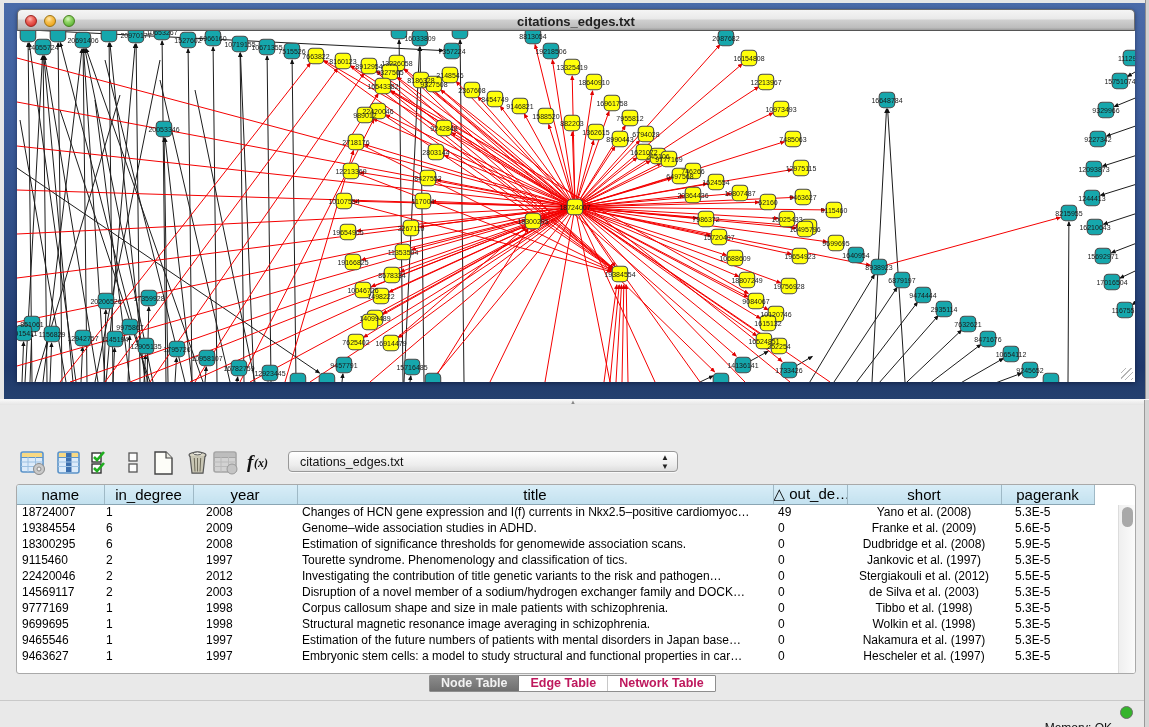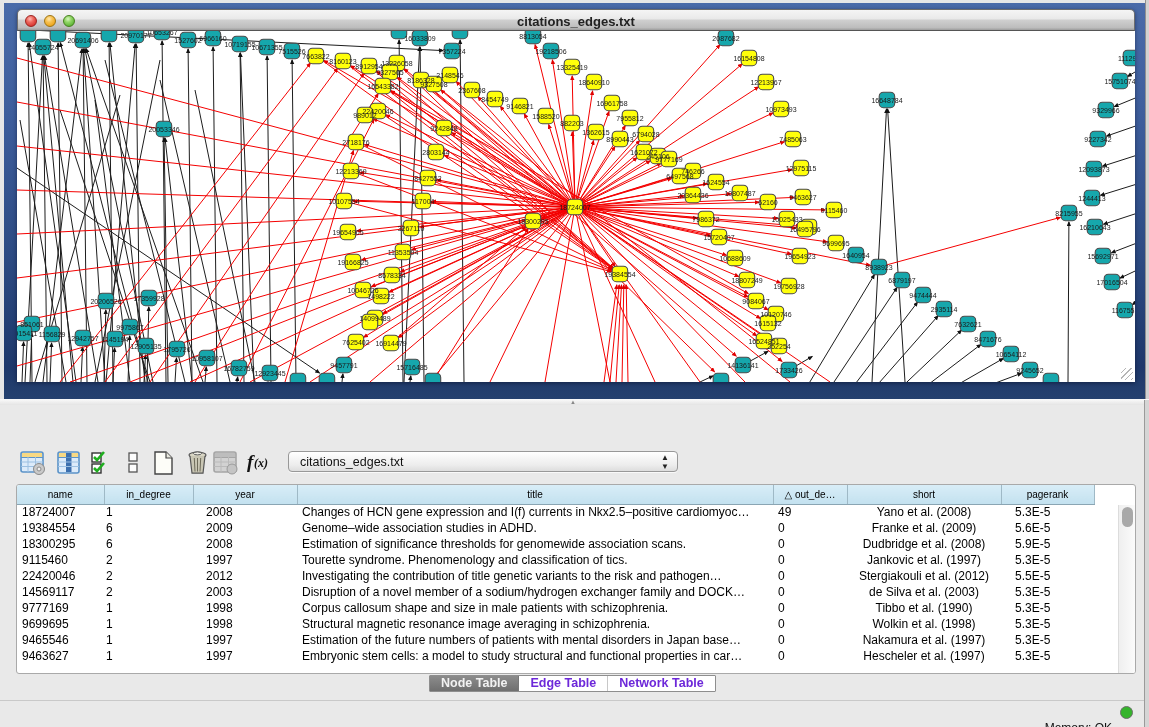--- a/index.html
+++ b/index.html
@@ -35,33 +35,33 @@
 .ic{position:absolute;top:20px}
 #combo{position:absolute;left:288px;top:21px;width:390px;height:21px;border:1px solid #989898;border-radius:4px;
  background:linear-gradient(#ffffff,#ececec 70%,#dddddd);box-shadow:0 1px 0 rgba(255,255,255,.7)}
 #combo .txt{position:absolute;left:11px;top:3px;font-size:12.5px;color:#111}
 #combo .arr{position:absolute;right:8px;top:1px;font-size:8px;color:#222;line-height:9px}
 
 #tablebox{position:absolute;left:16px;top:79px;width:1120px;height:190px;background:#fff;
  border:1px solid #a9a9a9;border-radius:3px;overflow:hidden}
 table{border-collapse:collapse;table-layout:fixed;width:1074px;font-size:12px}
 th{height:19px;background:linear-gradient(#d8edf7,#c3e1ef);border-right:1px solid #9fb9c6;border-bottom:1px solid #8aa5b3;
- font-weight:400;font-size:10px;color:#000;padding:0;overflow:hidden;white-space:nowrap}
+ font-weight:400;font-size:15px;color:#000;padding:0;overflow:hidden;white-space:nowrap}
 td{height:16px;padding:0 0 0 5px;font-size:12px;color:#000;overflow:hidden;white-space:nowrap}
 .c1{width:87px}.c2{width:89px}.c3{width:104px}.c4{width:476px}.c5{width:74px}.c6{width:154px}.c7{width:93px}
 td.c2{padding-left:2px}
 td.c3{text-align:left;padding-left:13px}
 td.c5{padding-left:5px}
 td.c6{text-align:center;padding-left:0}
 td.c7{text-align:left;padding-left:14px}
 #vsb{position:absolute;right:0;top:20px;width:17px;height:169px;background:linear-gradient(90deg,#efefef,#fbfbfb);border-left:1px solid #dcdcdc}
 #vsb .thumb{position:absolute;left:2.5px;top:2px;width:11px;height:20px;border-radius:6px;background:#a9a9a9}
 
 #tabs{position:absolute;left:429px;top:270px;height:17px;display:flex;border:1px solid #8e8e8e;border-radius:1px;overflow:hidden;background:#fff}
-#tabs .seg{font-size:12.5px;line-height:15.5px;padding:0 11px;color:#6d28d9;font-weight:700}
+#tabs .seg{font-size:12.5px;line-height:15.5px;padding:0 11px;color:#be185d;font-weight:700}
 #tabs .sel{background:linear-gradient(#8c8c8c,#6f6f6f);color:#f2f2f2;border-right:1px solid #777}
 #tabs .mid{border-right:1px solid #c8c8c8}
 
 #status{position:absolute;left:0;top:295px;width:1149px;height:27px;border-top:1px solid #c9c9c9}
 #status .m{position:absolute;right:37px;top:20px;font-size:12px;color:#111}
 #status .dot{position:absolute;right:16px;top:5px;width:13px;height:13px;border-radius:50%;background:#35b42c;border:1px solid #6d6d6d}
 #brstrip{position:absolute;left:1144px;top:400px;width:5px;height:327px;background:#d5d5d5;border-left:1px solid #9a9a9a}
 </style></head><body>
 <div id="app">
  <div id="desk"></div>
@@ -688,21 +688,21 @@
               <td class="c5">0</td>
               <td class="c6">de Silva et al. (2003)</td>
               <td class="c7">5.3E-5</td>
             </tr>
 <tr>
               <td class="c1">9777169</td>
               <td class="c2">1</td>
               <td class="c3">1998</td>
               <td class="c4">Corpus callosum shape and size in male patients with schizophrenia.</td>
               <td class="c5">0</td>
-              <td class="c6">Tibbo et al. (1990)</td>
+              <td class="c6">Tibbo et al. (1998)</td>
               <td class="c7">5.3E-5</td>
             </tr>
 <tr>
               <td class="c1">9699695</td>
               <td class="c2">1</td>
               <td class="c3">1998</td>
               <td class="c4">Structural magnetic resonance image averaging in schizophrenia.</td>
               <td class="c5">0</td>
               <td class="c6">Wolkin et al. (1998)</td>
               <td class="c7">5.3E-5</td>

